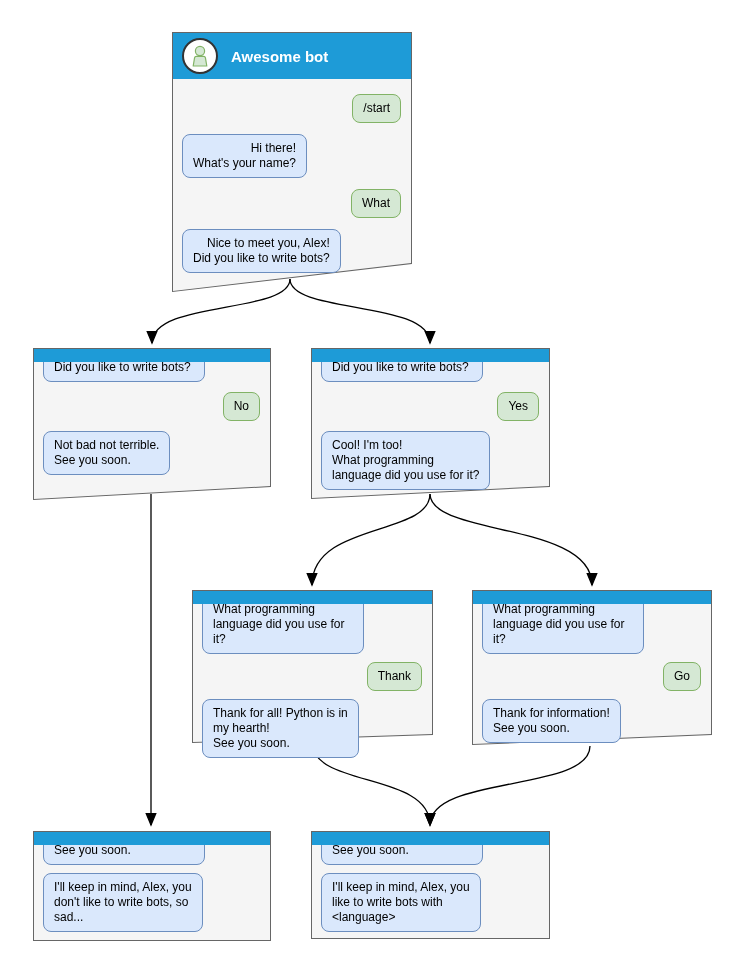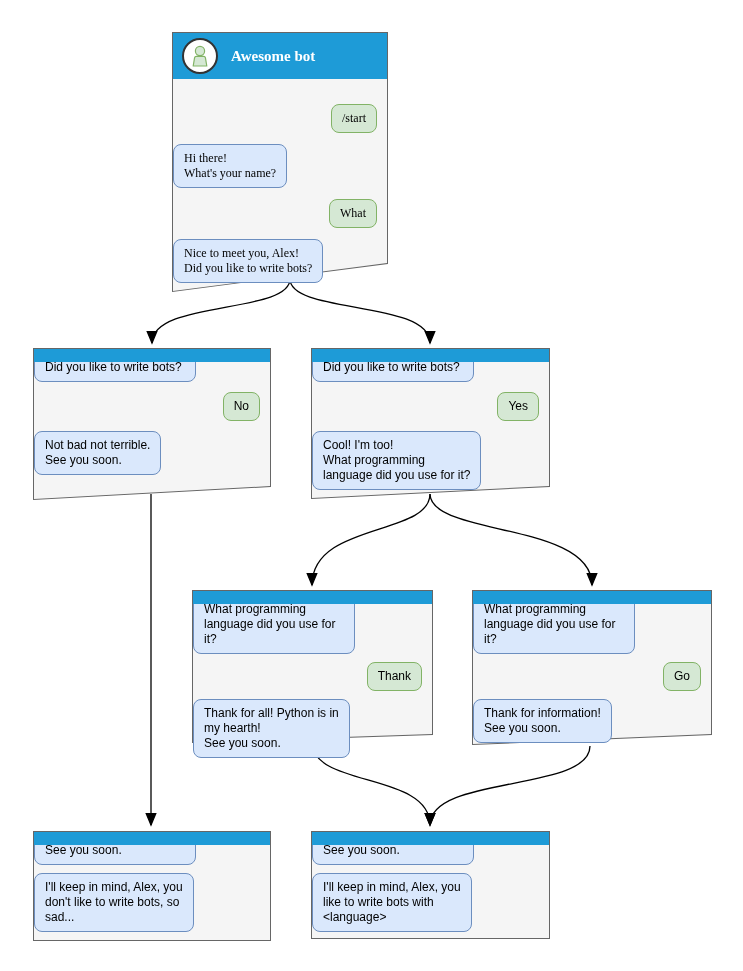--- a/index.html
+++ b/index.html
@@ -32,29 +32,29 @@
     display:flex; align-items:center; justify-content:center; flex:0 0 auto;
   }
   .win-bar {
     position:absolute; left:1px; right:1px; top:1px; height:13px;
     background:var(--header-blue,#1e9bd7); z-index:3;
   }
   .win-body {
     position:absolute; left:1px; right:1px; z-index:2;
     display:flex; flex-direction:column;
   }
-  .body-under-header { top:60px; gap:11px; padding-top:12px; }
+  .body-under-header { top:50px; gap:11px; padding-top:12px;text-align:right; }
   .body-under-bar { top:14px; gap:10px; }
   .gap-sm { gap:8px; }
   .bubble {
     font-size:12px; line-height:15px; color:var(--message-text,#000);
     border-radius:8px; padding:6px 10px; border:1px solid;
     white-space:pre-line; width:fit-content; max-width:176px; box-sizing:border-box;
   }
-  .bot  { background:var(--bot-bubble-bg,#dae8fc); border-color:var(--bot-bubble-border,#6c8ebf); align-self:flex-start; }
+  .bot  { background:var(--bot-bubble-bg,#dae8fc); border-color:var(--bot-bubble-border,#6c8ebf); align-self:flex-start; margin-left:9px; }
   .user { background:var(--user-bubble-bg,#d5e8d4); border-color:var(--user-bubble-border,#82b366); align-self:flex-end; margin-right:10px; }
   .cont { margin-top:-9px; width:162px; max-width:162px; }
 </style>
 </head>
 <body>
 
 <div class="canvas">
 
   <svg class="edges" viewBox="0 0 743 971">
     <defs>
@@ -64,21 +64,21 @@
     </defs>
     <path d="M 290 279 C 290 314, 152 300, 152 343" marker-end="url(#ah)"></path>
     <path d="M 290 279 C 290 314, 430 300, 430 343" marker-end="url(#ah)"></path>
     <path d="M 151 494 L 151 825" marker-end="url(#ah)"></path>
     <path d="M 430 494 C 430 536, 312 522, 312 585" marker-end="url(#ah)"></path>
     <path d="M 430 494 C 430 536, 592 522, 592 585" marker-end="url(#ah)"></path>
     <path d="M 312 742 C 312 788, 430 772, 430 825" marker-end="url(#ah)"></path>
     <path d="M 590 746 C 590 792, 430 775, 430 825" marker-end="url(#ah)"></path>
   </svg>
 
-  <div class="window" style="left:172px; top:32px; width:216px; height:260px;font-family:Liberation Serif, serif; --slant:28px;">
+  <div class="window" style="left:172px; top:32px; width:240px; height:260px; --slant:28px;">
     <div class="win-bg">
         <div class="win-bg-inner"></div>
       </div>
     <div class="win-header">
       <div class="avatar">
         <svg width="30" height="30" viewBox="0 0 30 30">
           <circle cx="15" cy="10" r="4.6" fill="#d5e8d4" stroke="#82b366" stroke-width="1.2"></circle>
           <path d="M8.2 25 L9.6 16.6 Q9.9 15.4 11.2 15.4 L18.8 15.4 Q20.1 15.4 20.4 16.6 L21.8 25 Z" fill="#d5e8d4" stroke="#82b366" stroke-width="1.2" stroke-linejoin="round"></path>
         </svg>
       </div>

